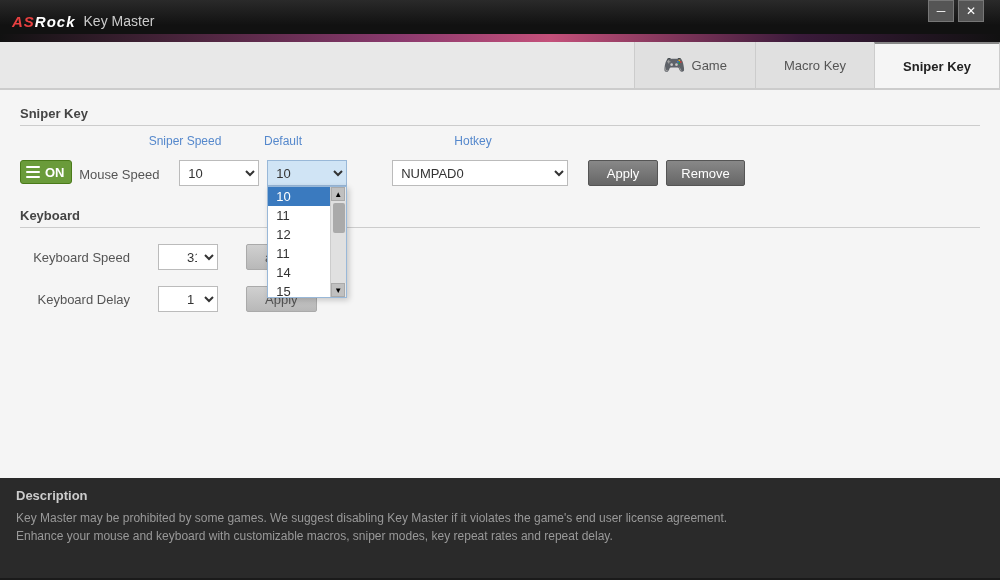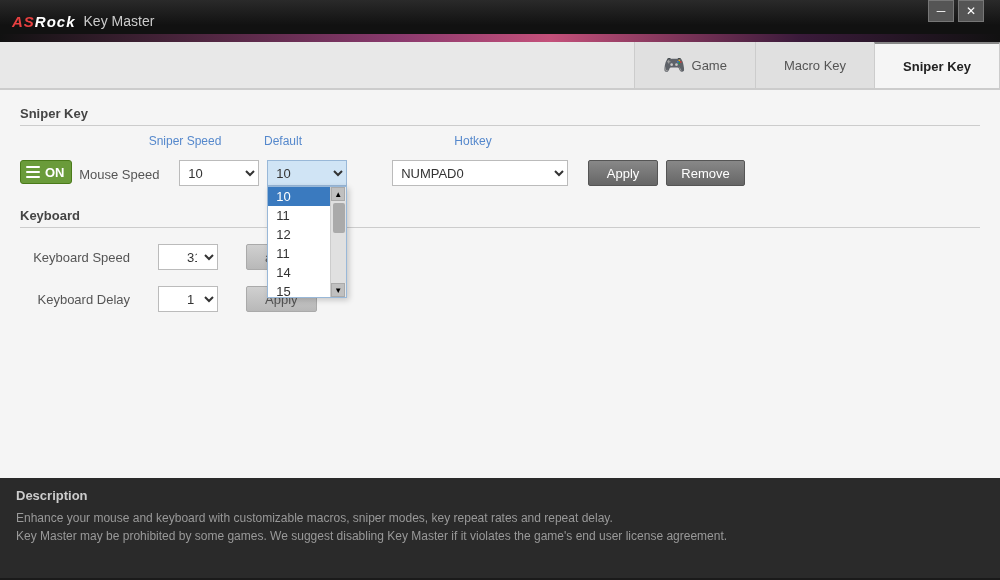--- a/index.html
+++ b/index.html
@@ -460,16 +460,16 @@
       </select>
       <button class="kb-apply-btn">Apply</button>
     </div>
   </div>
 
 </div>
 
 <div class="description-section">
   <div class="description-title">Description</div>
   <div class="description-text">
+    <div>Key Master may be prohibited by some games. We suggest disabling Key Master if it violates the game's end user license agreement.</div>
     <div>Enhance your mouse and keyboard with customizable macros, sniper modes, key repeat rates and repeat delay.</div>
-    <div>Key Master may be prohibited by some games. We suggest disabling Key Master if it violates the game's end user license agreement.</div>
   </div>
 </div>
 
 </body></html>

